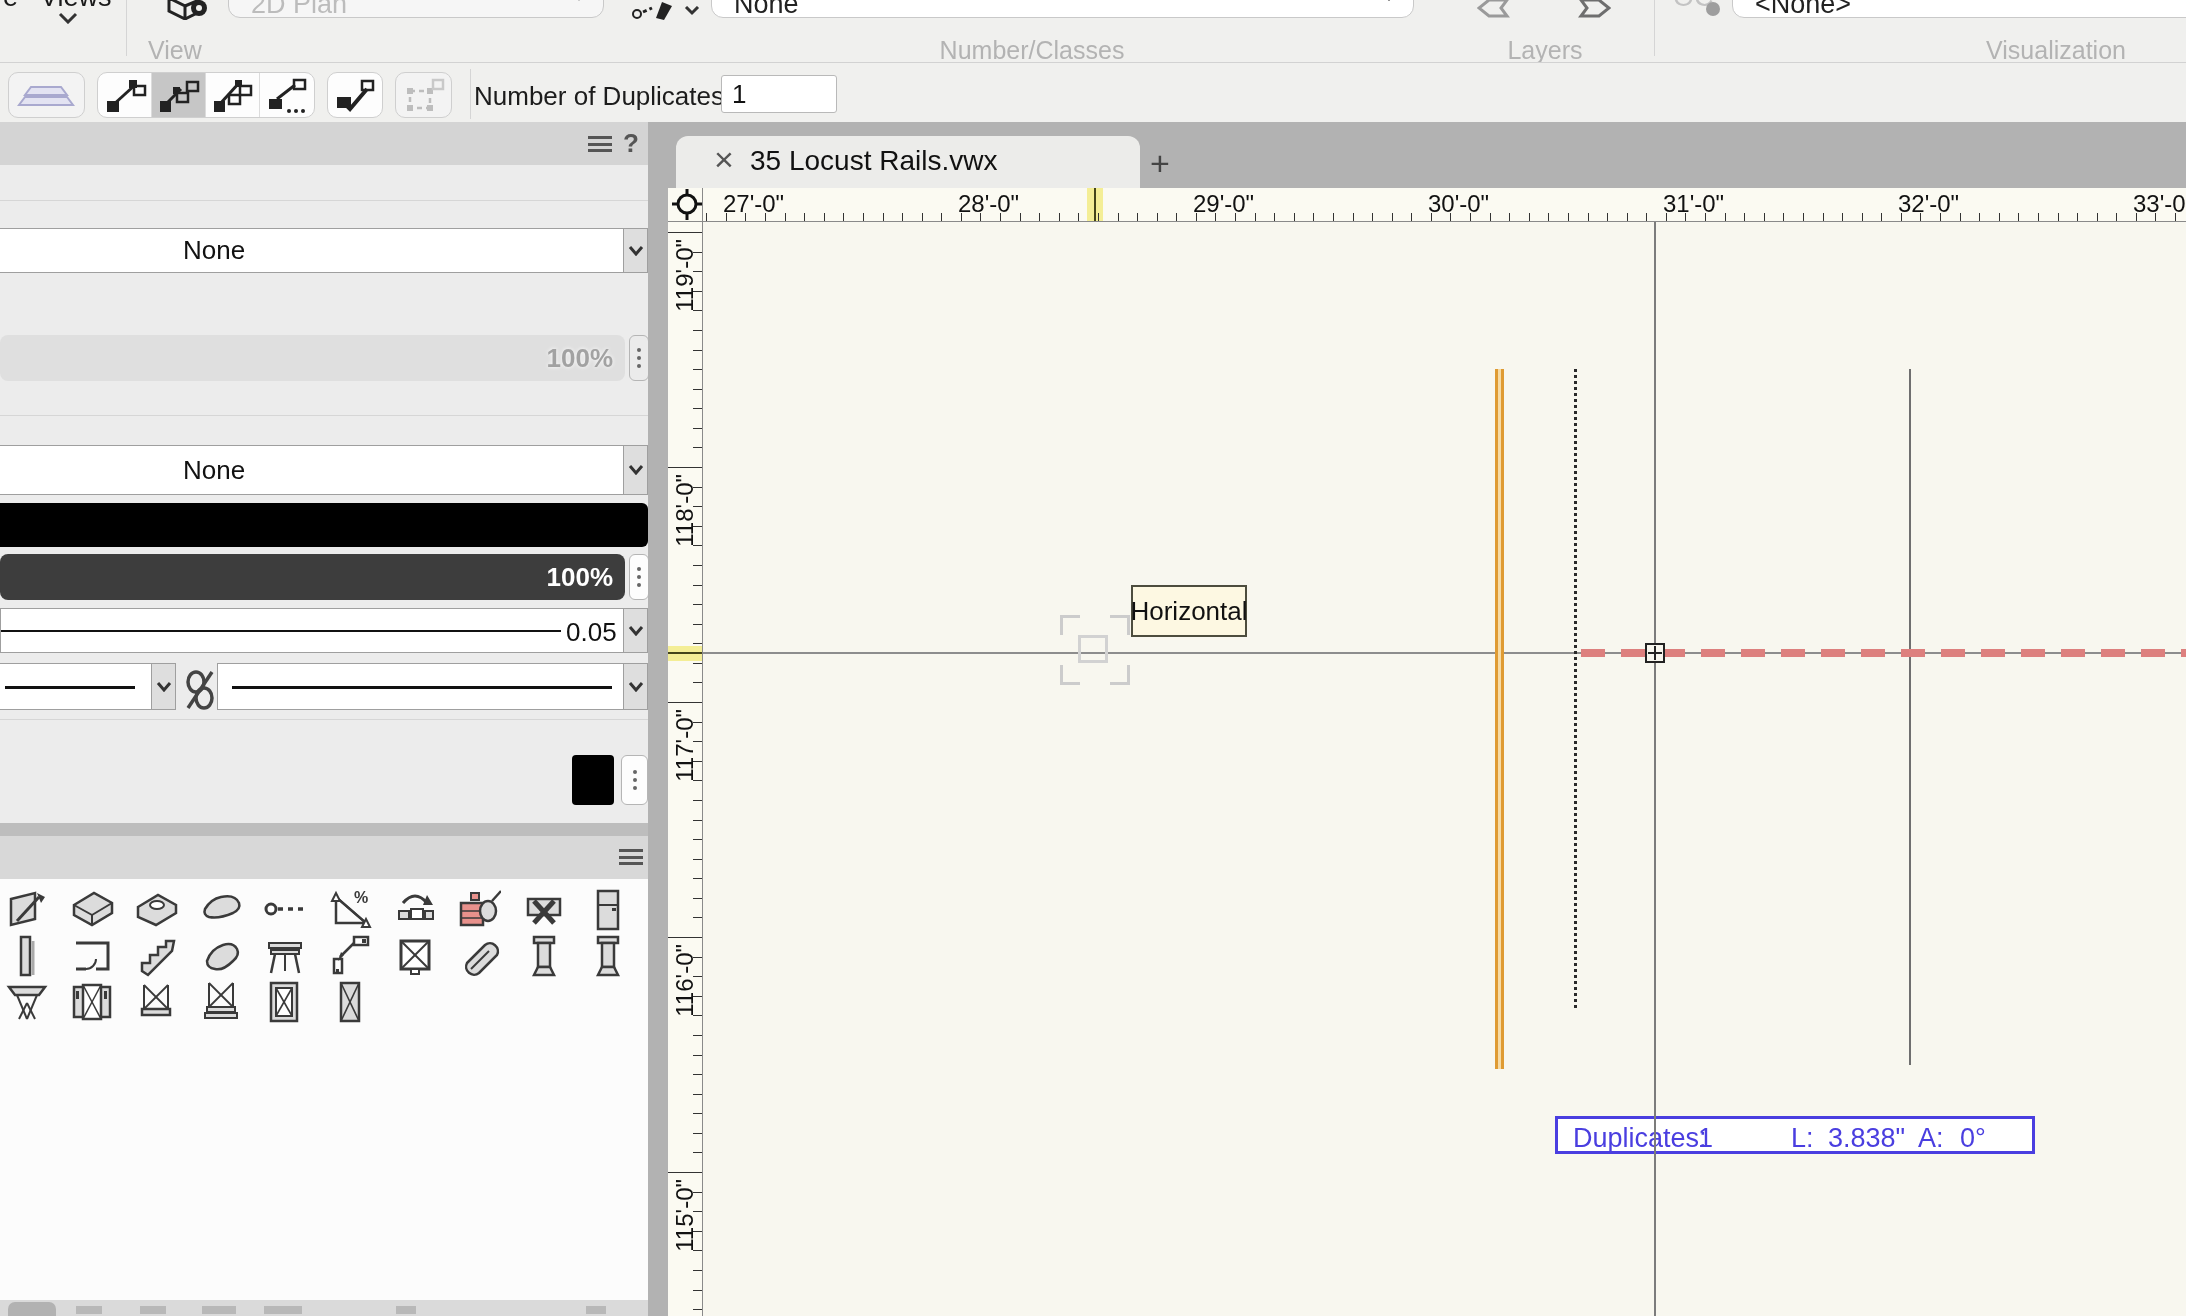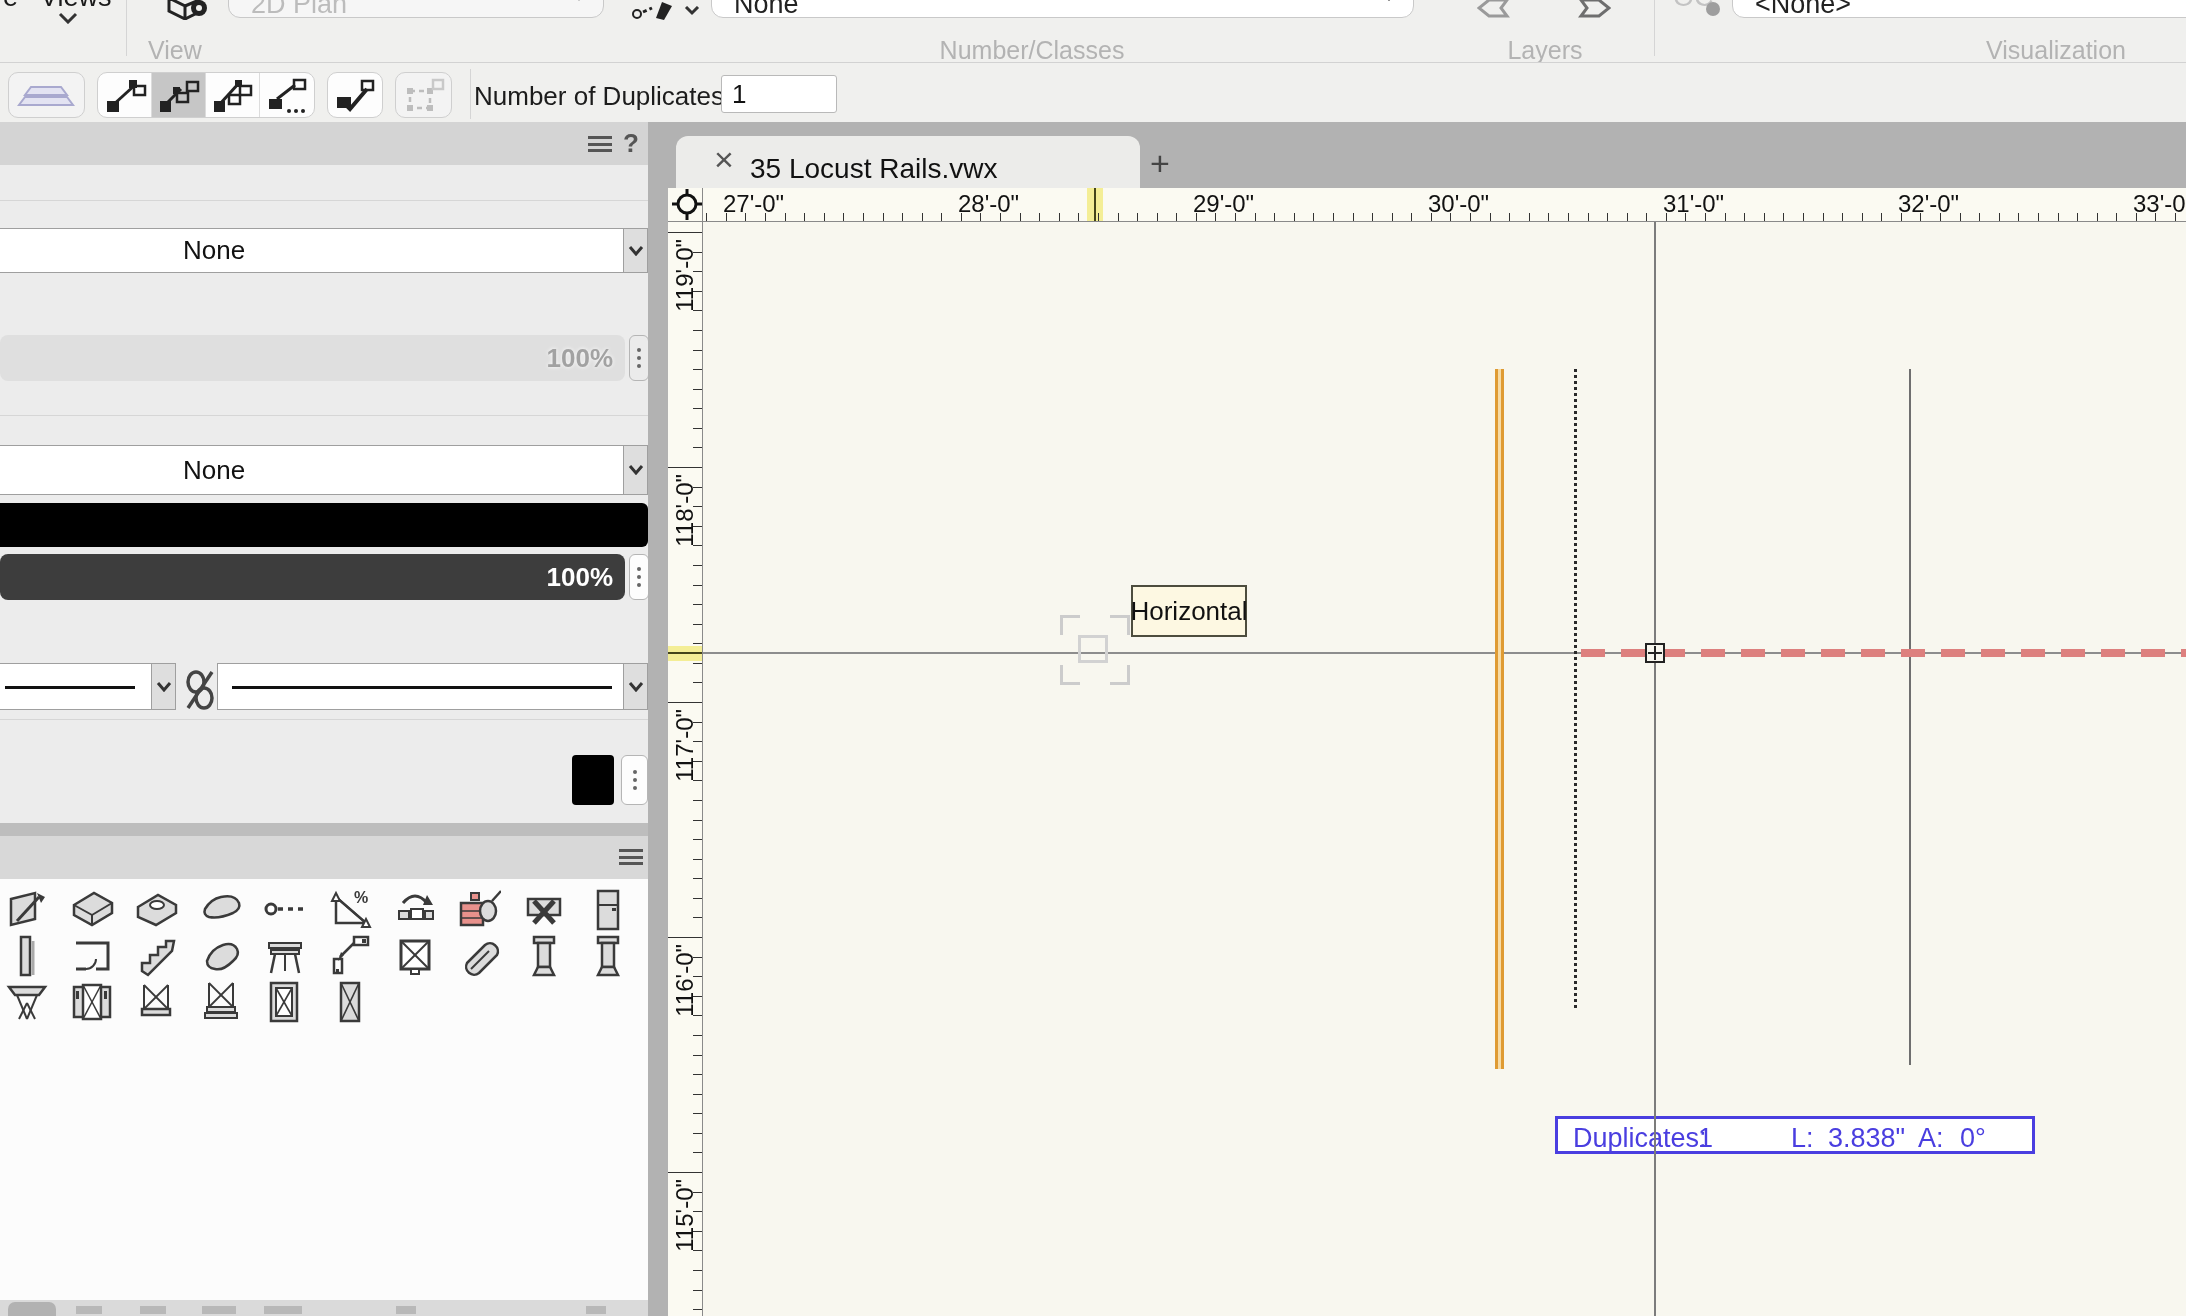--- a/index.html
+++ b/index.html
@@ -67,21 +67,21 @@
   #bottom-bar .pill { position:absolute; left:8px; top:2px; width:48px; height:14px;
     background:#b2b2b2; border-radius:7px 7px 0 0; }
   #bottom-bar .frag { position:absolute; top:6px; height:8px; background:#9c9c9c; opacity:.55; }
 
   
   #gutter { position:absolute; left:648px; top:188px; width:20px; height:1128px; background:#b2b2b2; }
   #tab-bar { position:absolute; left:648px; top:122px; width:1538px; height:66px; background:#b2b2b2; }
   #doc-tab { position:absolute; left:28px; top:14px; width:464px; height:52px;
     background:#ececea; border-radius:12px 12px 0 0; }
   #tab-close { position:absolute; left:38px; top:4px; font-size:34px; color:#555; }
-  #tab-title { position:absolute; left:74px; top:9px; font-size:28px; color:#111; white-space:nowrap;margin-top:8px; }
+  #tab-title { position:absolute; left:74px; top:9px; font-size:28px; color:#111; white-space:nowrap; }
   #tab-add { position:absolute; left:502px; top:22px; font-size:34px; color:#444; }
 
   #corner-box { position:absolute; left:668px; top:188px; width:35px; height:34px;
     background:#fbfaf2; border-right:1px solid #8a8a8a; border-bottom:1px solid #8a8a8a; }
   #h-ruler { position:absolute; left:703px; top:188px; width:1483px; height:34px;
     background:#fbfaf2; border-bottom:1px solid #8a8a8a; overflow:hidden; }
   #v-ruler { position:absolute; left:668px; top:222px; width:35px; height:1094px;
     background:#fbfaf2; border-right:1px solid #8a8a8a; overflow:hidden; }
   .h-tick { position:absolute; bottom:0; width:1px; background:#333; }
   .v-tick { position:absolute; right:0; height:1px; background:#333; }
@@ -300,20 +300,29 @@
 
   <div class="slider" style="left:0; top:432px; width:625px; height:46px; background:#3d3d3d;">
     <span class="pct" style="color:#fff;">100%</span>
   </div>
   <div class="mini-menu" style="left:629px; top:432px; height:46px; background:#fdfdfd;">
       <i></i>
       <i></i>
       <i></i>
     </div>
 
+  <div class="p-combo" style="left:0; top:486px; width:648px; height:45px; background:#fff;">
+    <div class="line-preview" style="left:0; top:21px; width:560px; height:2px;"></div>
+    <span class="abs" style="left:565px; top:8px; font-size:26px; color:#111;">0.05</span>
+    <div class="chev-box">
+      <svg width="16" height="10">
+          <polyline points="2,1 8,8 14,1" fill="none" stroke="#333" stroke-width="3"></polyline>
+        </svg>
+    </div>
+  </div>
 
   <div class="p-combo" style="left:-20px; top:541px; width:196px; height:47px; background:#fff;">
     <div class="line-preview" style="left:24px; top:22px; width:130px; height:3px;"></div>
     <div class="chev-box">
       <svg width="16" height="10">
           <polyline points="2,1 8,8 14,1" fill="none" stroke="#333" stroke-width="3"></polyline>
         </svg>
     </div>
   </div>
   <svg class="abs" style="left:184px; top:548px;" width="32" height="40">

